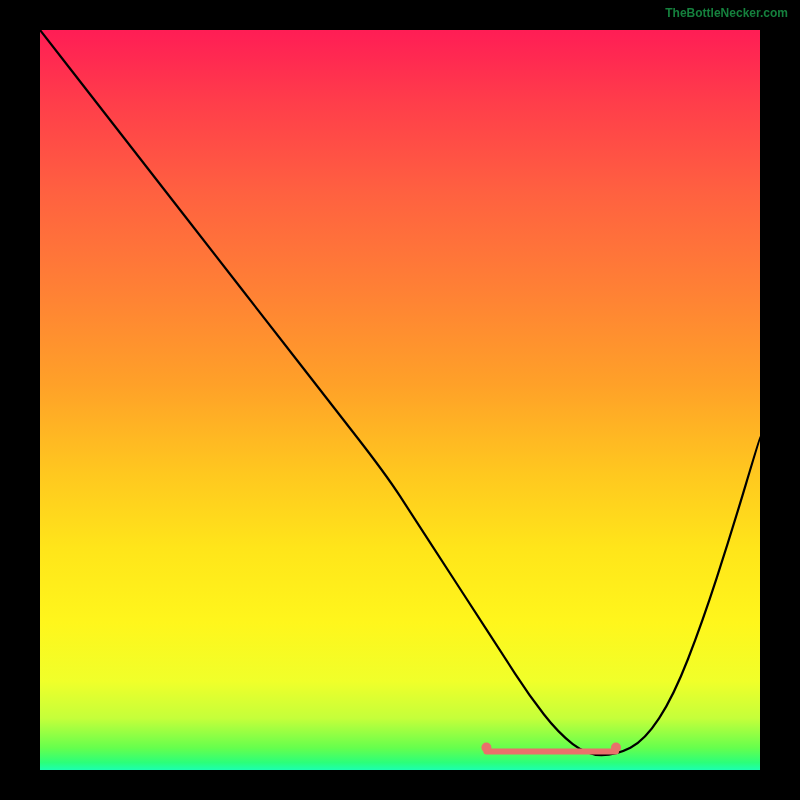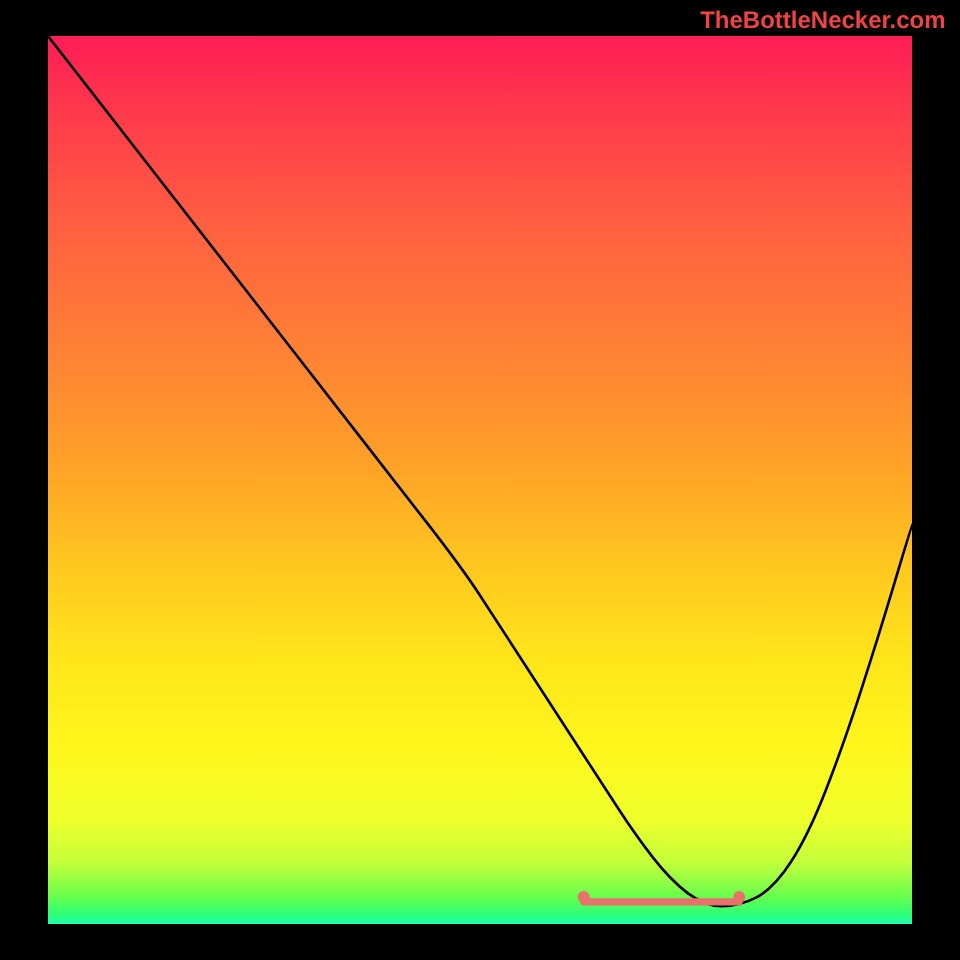--- a/index.html
+++ b/index.html
@@ -9,22 +9,22 @@
     width: 800px;
     height: 800px;
     position: relative;
     overflow: hidden;
     font-family: Arial, sans-serif;
   }
   .watermark {
     position: absolute;
     top: 6px;
     right: 12px;
-    color: #ef4444;
-    font-size: 20px;
+    color: #15803d;
+    font-size: 12px;
     font-weight: bold;
     z-index: 10;
   }
   .plot-container {
     position: absolute;
     left: 40px;
     top: 30px;
     width: 720px;
     height: 740px;
   }

